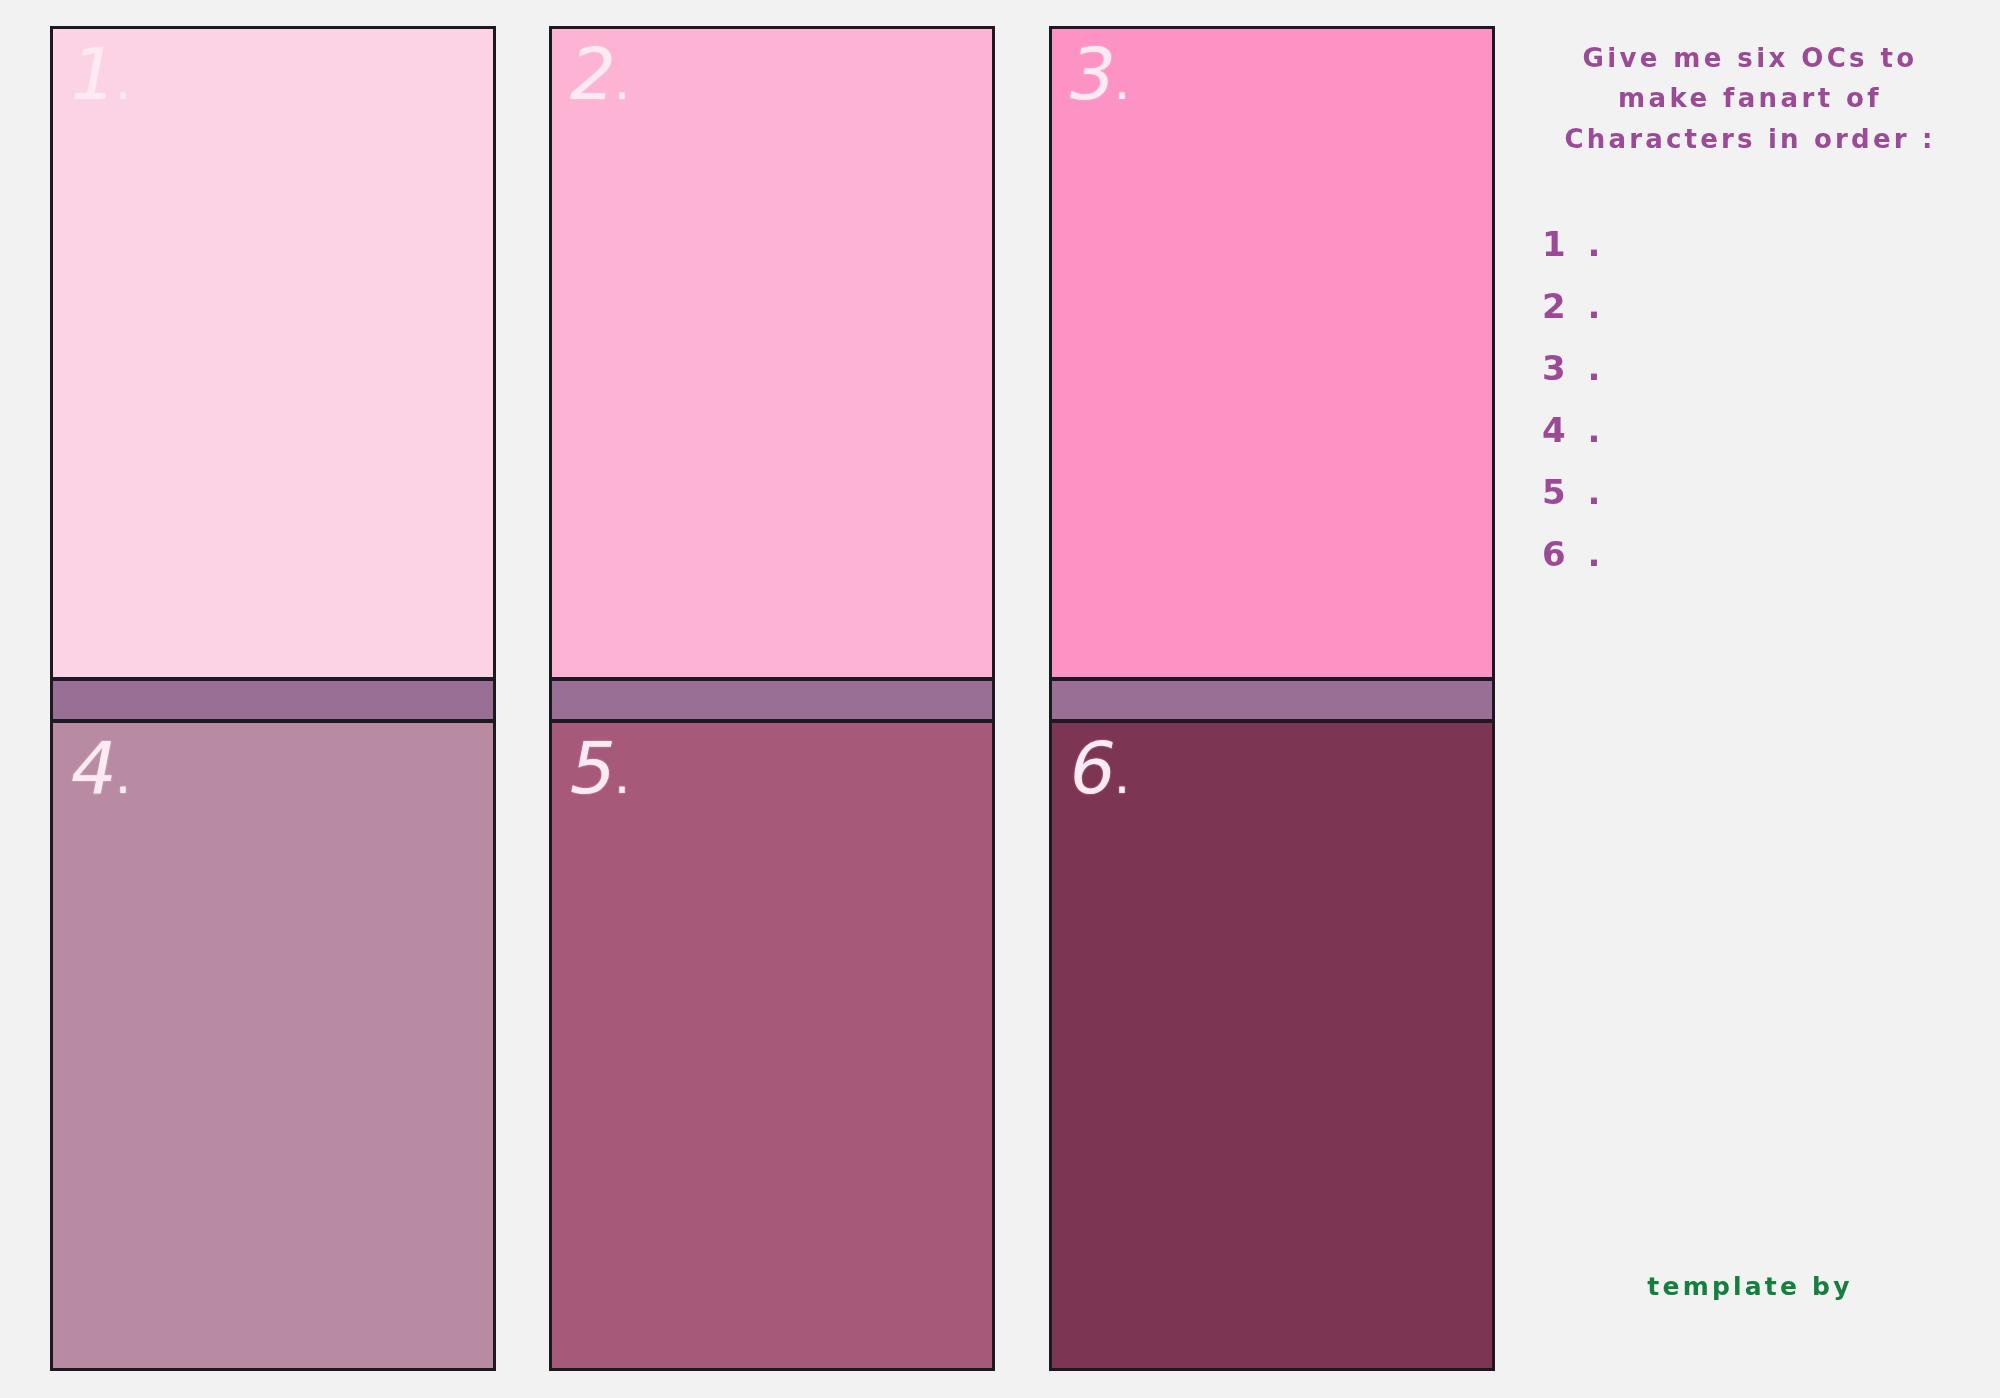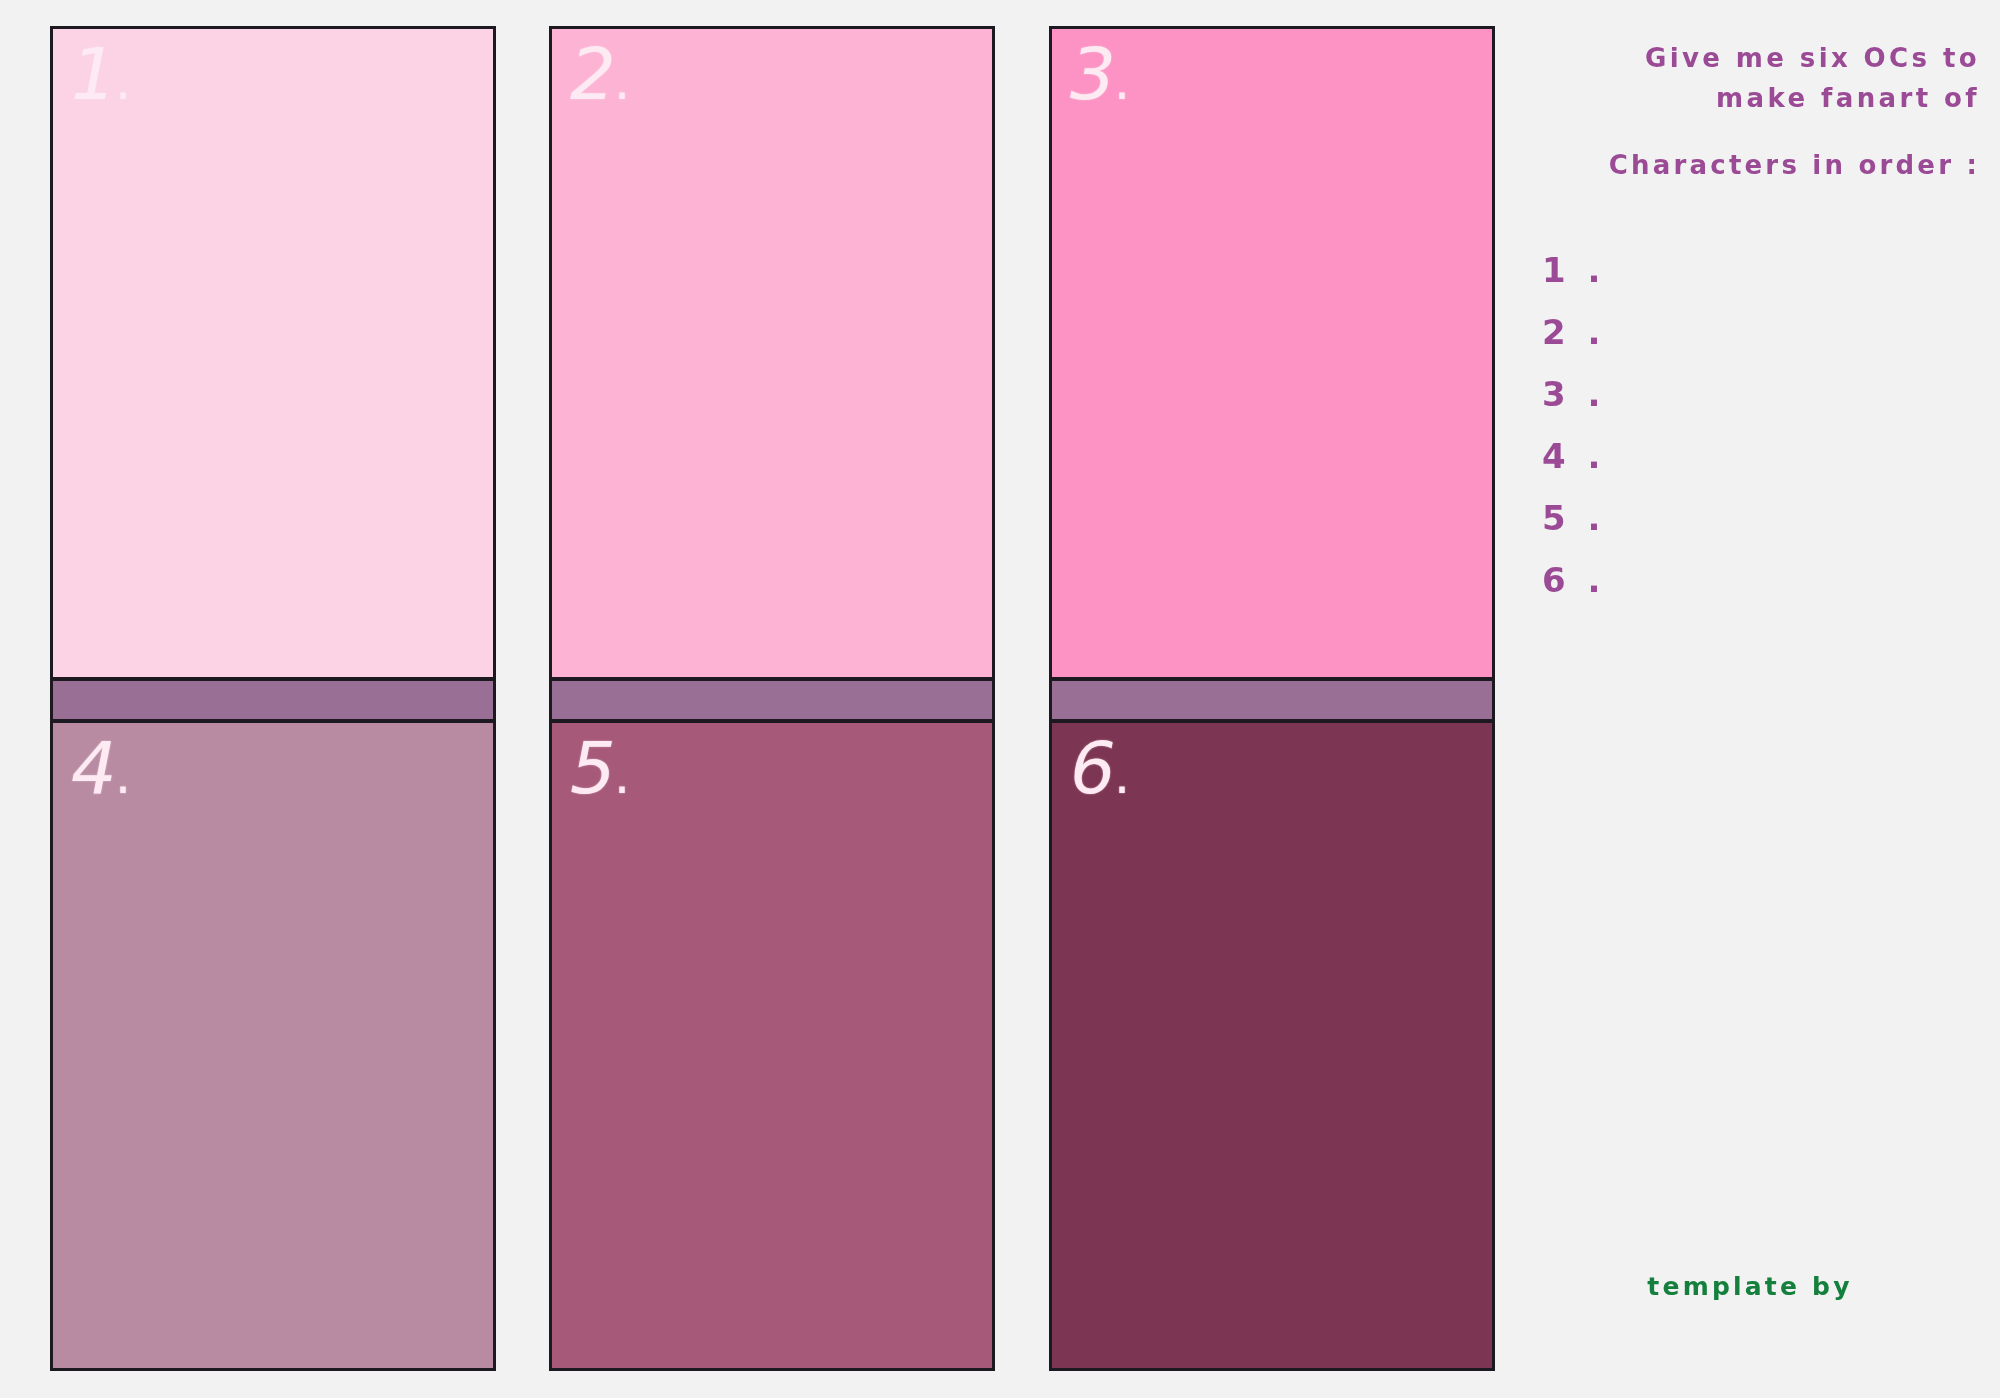--- a/index.html
+++ b/index.html
@@ -87,32 +87,31 @@
   #sidebar {
     position: absolute;
     left: 1520px;
     top: 26px;
     width: 460px;
     height: 1345px;
   }
 
   .prompt-block {
     width: 100%;
-    text-align: right;
+    text-align: center;
     font-family: "DejaVu Sans", sans-serif;
     font-weight: 700;
     font-size: 26px;
     letter-spacing: 3.4px;
     color: #9b4a96;
     line-height: 1.55;
   }
   .prompt-line-1 { margin-top: 12px; }
   .prompt-line-2 { margin-top: 0px; }
   .prompt-line-3 {
-    margin-top: 26px;
     letter-spacing: 3.2px;
   }
 
   #order-list {
     margin-top: 54px;
     padding-left: 22px;
     list-style: none;
   }
   .order-item {
     font-family: "DejaVu Sans", sans-serif;

